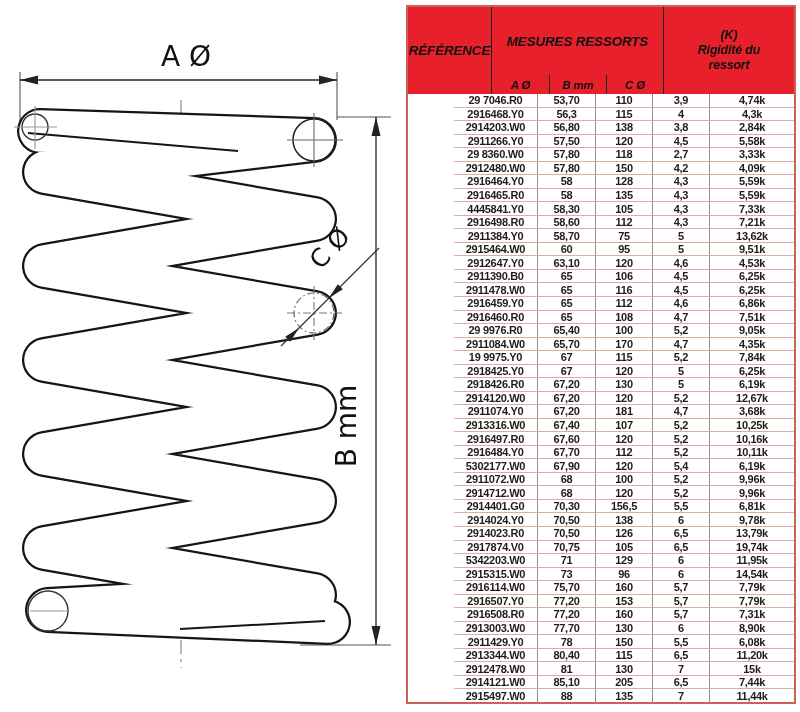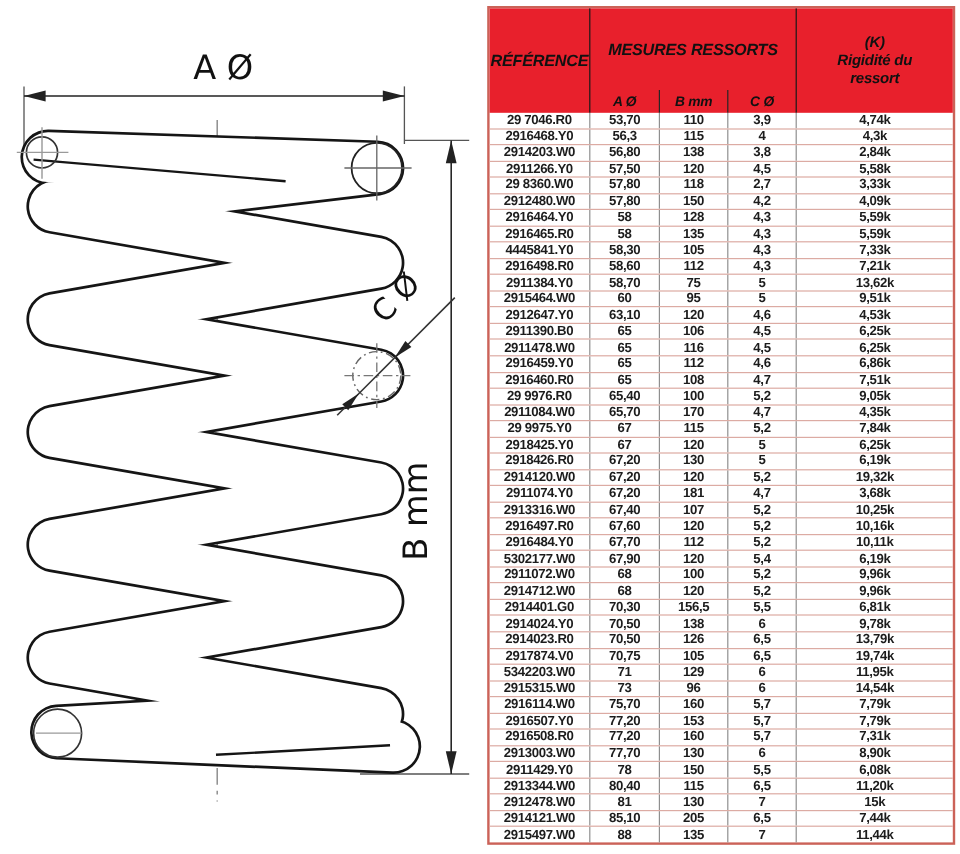--- a/index.html
+++ b/index.html
@@ -31,20 +31,21 @@
   .th-mes  { grid-column:2/5; grid-row:1; font-size:13.5px; border-right:1px solid #1a1a1a; }
   .th-k    { grid-column:5; grid-row:1/3; font-size:12.5px; line-height:1.2; white-space:pre-line; }
   .th-a    { grid-column:2; grid-row:2; font-size:11.5px; border-right:1px solid #262626; }
   .th-b    { grid-column:3; grid-row:2; font-size:11.5px; border-right:1px solid #262626; }
   .th-c    { grid-column:4; grid-row:2; font-size:11.5px; border-right:1px solid #1a1a1a; }
   .tbody { flex:1 1 auto; display:flex; flex-direction:column; }
   .trow {
     flex:1 1 auto; display:grid;
     grid-template-columns:84px 58px 57px 57px 1fr;
     border-top:1px solid #dcaba3;
+    margin-left:46px;
   }
   .trow:first-child { border-top:none; }
   .tcell {
     display:flex; align-items:center; justify-content:center;
     font-size:11px; font-weight:bold; color:#1c1c1c; letter-spacing:-0.3px;
     border-right:1px solid #8f8f8f; overflow:hidden; white-space:nowrap;
   }
   .tcell:last-child { border-right:none; }
 </style>
 </head>
@@ -253,21 +254,21 @@
         <div class="tcell">9,05k</div>
       </div>
       <div class="trow">
         <div class="tcell">2911084.W0</div>
         <div class="tcell">65,70</div>
         <div class="tcell">170</div>
         <div class="tcell">4,7</div>
         <div class="tcell">4,35k</div>
       </div>
       <div class="trow">
-        <div class="tcell">29 9975.Y0</div>
+        <div class="tcell">19 9975.Y0</div>
         <div class="tcell">67</div>
         <div class="tcell">115</div>
         <div class="tcell">5,2</div>
         <div class="tcell">7,84k</div>
       </div>
       <div class="trow">
         <div class="tcell">2918425.Y0</div>
         <div class="tcell">67</div>
         <div class="tcell">120</div>
         <div class="tcell">5</div>
@@ -278,21 +279,21 @@
         <div class="tcell">67,20</div>
         <div class="tcell">130</div>
         <div class="tcell">5</div>
         <div class="tcell">6,19k</div>
       </div>
       <div class="trow">
         <div class="tcell">2914120.W0</div>
         <div class="tcell">67,20</div>
         <div class="tcell">120</div>
         <div class="tcell">5,2</div>
-        <div class="tcell">19,32k</div>
+        <div class="tcell">12,67k</div>
       </div>
       <div class="trow">
         <div class="tcell">2911074.Y0</div>
         <div class="tcell">67,20</div>
         <div class="tcell">181</div>
         <div class="tcell">4,7</div>
         <div class="tcell">3,68k</div>
       </div>
       <div class="trow">
         <div class="tcell">2913316.W0</div>

